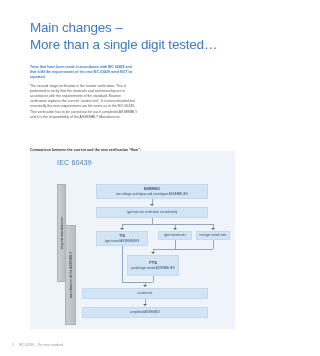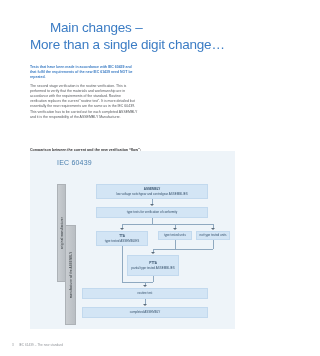--- a/index.html
+++ b/index.html
@@ -13,21 +13,21 @@
 
   
   .headline{
     position:absolute;left:30px;top:20px;width:210px;
     color:#3b7cc4;
     font-size:13.5px;
     line-height:16.5px;
     font-weight:400;
     letter-spacing:-0.2px;
   }
-  .headline .l1{display:block;margin-left:20px;}
+  .headline .l1{display:block;}
   .headline .l2{display:block;}
 
   
   .lead{
     position:absolute;left:30px;top:61px;width:108px;
     color:#3b7cc4;
     font-size:3.5px;
     line-height:5.2px;
     font-weight:700;
   }
@@ -129,21 +129,21 @@
     font-size:3px;
     letter-spacing:0.1px;
   }
   .footer .pg{margin-right:4px;}
 </style>
 </head>
 <body>
 
 <div class="headline">
   <span class="l1">Main changes –</span>
-  <span class="l2">More than a single digit change…</span>
+  <span class="l2">More than a single digit tested…</span>
 </div>
 
 <p class="lead">Tests that have been made in accordance with IEC 60439 and that fulfil the requirements of the new IEC 61439 need NOT be repeated.</p>
 
 <p class="body-copy">The second stage verification is the routine verification. This is performed to verify that the materials and workmanship are in accordance with the requirements of the standard. Routine verification replaces the current “routine test”. It is more detailed but essentially the new requirements are the same as in the IEC 60439. This verification has to be carried out for each completed ASSEMBLY and it is the responsibility of the ASSEMBLY Manufacturer.</p>
 
 <p class="caption">Comparison between the current and the new verification “flow”:</p>
 
 <div class="panel">
 

